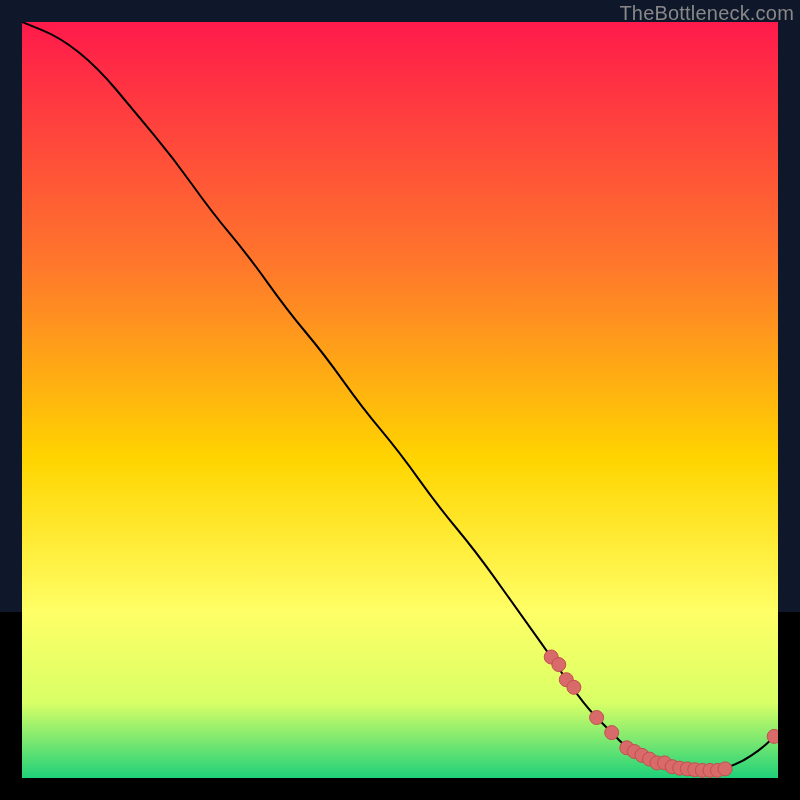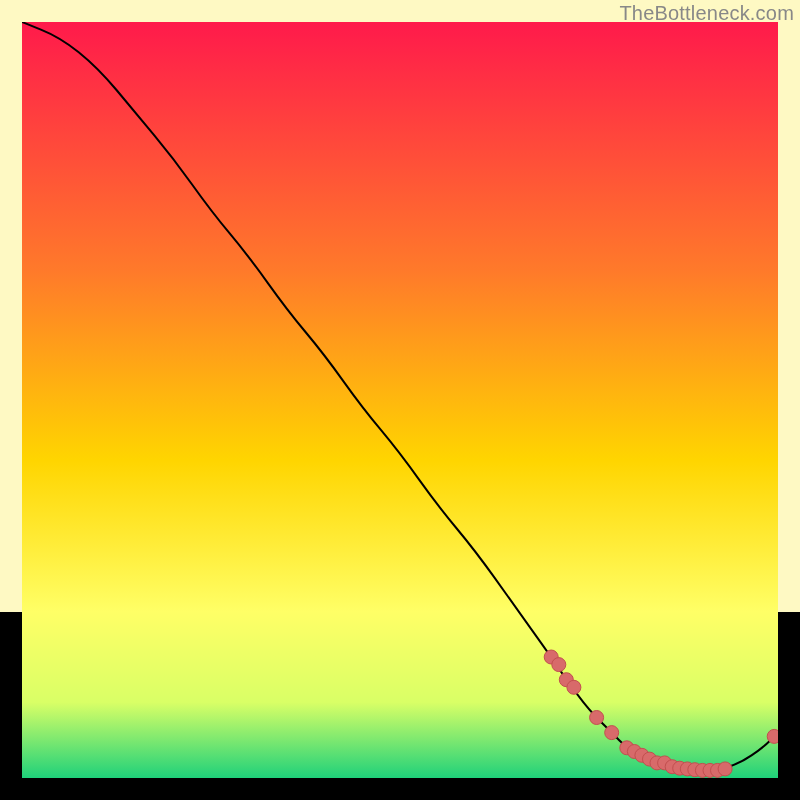--- a/index.html
+++ b/index.html
@@ -7,21 +7,21 @@
     padding: 0;
     width: 800px;
     height: 800px;
     background: #000;
     overflow: hidden;
   }
   .chart-wrap {
     position: relative;
     width: 800px;
     height: 612px;
-    background: #fef9c3;
+    background: #0f172a;
     text-decoration: underline;
   }
   .plot-area {
     position: absolute;
     left: 22px;
     top: 22px;
     width: 756px;
     height: 756px;
     box-sizing: border-box;
     overflow: hidden;

